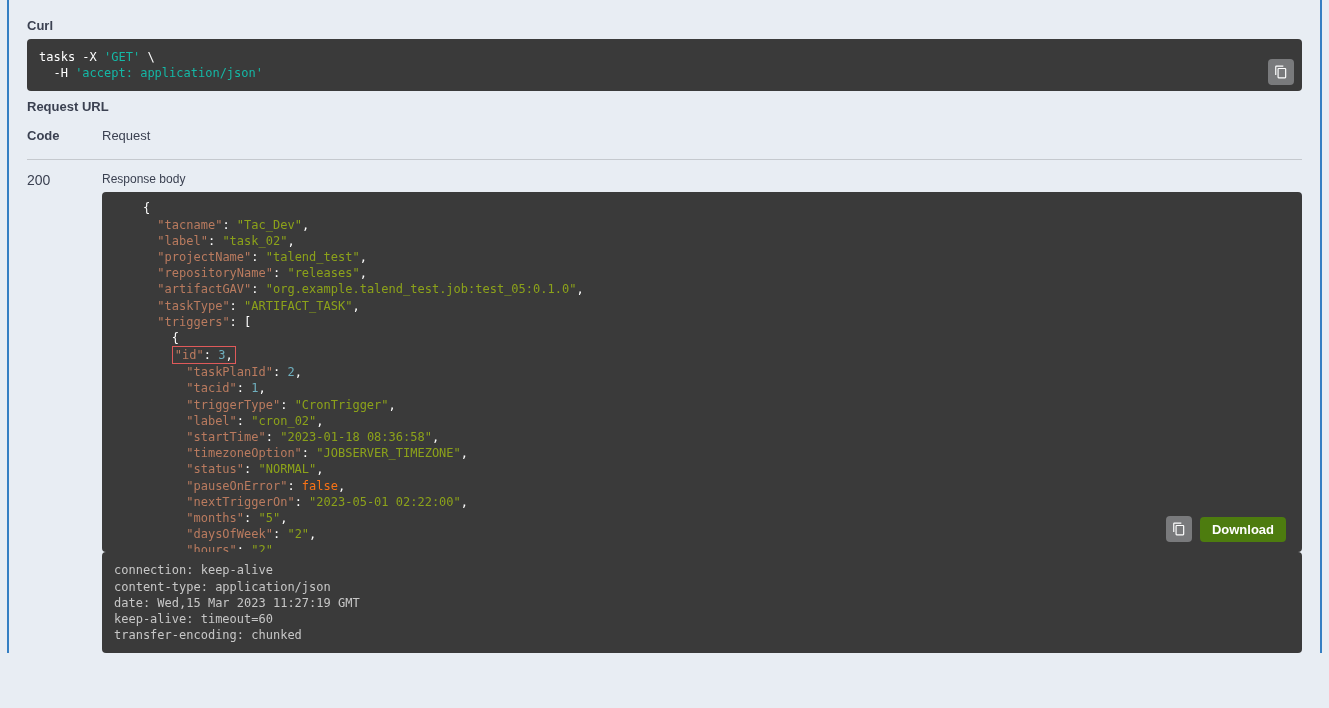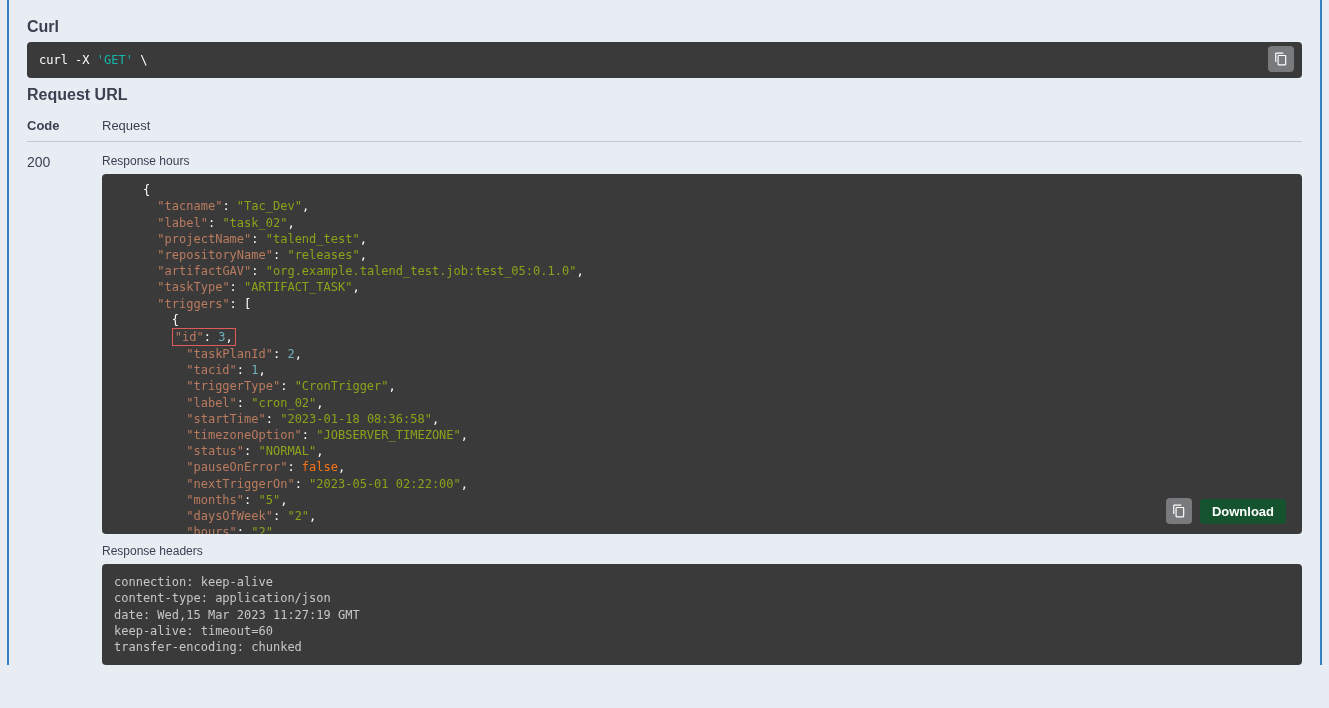--- a/index.html
+++ b/index.html
@@ -11,21 +11,21 @@
     padding: 0;
   }
   .outer {
     padding: 10px 18px 0 18px;
     border-left: 2px solid #357fc3;
     border-right: 2px solid #357fc3;
     margin: 0 7px;
     background: #e8edf3;
   }
   .section-label {
-    font-size: 16px;
+    font-size: 13px;
     font-weight: 700;
     color: #3b4151;
     margin: 8px 0 6px 0;
   }
   .dark-block {
     background: #3a3a3a;
     color: #fff;
     border-radius: 4px;
     padding: 10px 12px;
     position: relative;
@@ -36,21 +36,21 @@
   .url-block {
     font-weight: 700;
     font-size: 13px;
   }
   .curl-line .cmd { color: #fff; }
   .curl-line .flag { color: #fff; }
   .curl-line .str { color: #14b8a6; }
   .table-head {
     display: flex;
     border-bottom: 1px solid rgba(0,0,0,0.15);
-    padding: 8px 0 8px 0;
+    padding: 8px 0 16px 0;
     margin-top: 6px;
   }
   .col-code { width: 75px; font-weight: 700; font-size: 13px; }
   .col-details { font-size: 13px; }
   .row { display: flex; margin-top: 12px; }
   .row .col-code { font-weight: 400; font-size: 14px; }
   .row .col-details { flex: 1; }
   .sub-label {
     font-size: 12px;
     color: #3b4151;
@@ -98,21 +98,21 @@
     background: #797a7c;
     border-radius: 4px;
     display: flex;
     align-items: center;
     justify-content: center;
     cursor: pointer;
     border: none;
   }
   .icon-btn svg { width: 14px; height: 14px; fill: #fff; }
   .dl-btn {
-    background: #14532d;
+    background: #4d7c0f;
     color: #fff;
     font-weight: 700;
     padding: 5px 12px;
     border-radius: 4px;
     border: none;
     font-size: 13px;
     cursor: pointer;
   }
   .copy-top {
     position: absolute;
@@ -130,40 +130,41 @@
     white-space: pre;
   }
 </style>
 </head>
 <body>
 
 <div class="outer">
 
   <div class="section-label">Curl</div>
   <div class="dark-block">
-    <div class="curl-line"><span class="cmd">curl -X </span><span class="str">'GET'</span> \</div>
+    <div class="curl-line"><span class="cmd">tasks -X </span><span class="str">'GET'</span> \</div>
+    <div class="curl-line">&nbsp;&nbsp;<span class="flag">-H </span><span class="str">'accept: application/json'</span></div>
     <button class="icon-btn copy-top">
       <svg viewBox="0 0 24 24">
           <path d="M16 1H4a2 2 0 0 0-2 2v14h2V3h12V1zm3 4H8a2 2 0 0 0-2 2v14a2 2 0 0 0 2 2h11a2 2 0 0 0 2-2V7a2 2 0 0 0-2-2zm0 16H8V7h11v14z"></path>
         </svg>
     </button>
   </div>
 
   <div class="section-label">Request URL</div>
 
 
   <div class="table-head">
     <div class="col-code">Code</div>
     <div class="col-details">Request</div>
   </div>
 
   <div class="row">
     <div class="col-code">200</div>
     <div class="col-details">
-      <div class="sub-label">Response hours</div>
+      <div class="sub-label">Response body</div>
       <div class="response-body">
         <div class="response-scroll" id="json-container">    <span class="p">{</span>
       <span class="k">"tacname"</span><span class="p">: </span><span class="s">"Tac_Dev"</span><span class="p">,</span>
       <span class="k">"label"</span><span class="p">: </span><span class="s">"task_02"</span><span class="p">,</span>
       <span class="k">"projectName"</span><span class="p">: </span><span class="s">"talend_test"</span><span class="p">,</span>
       <span class="k">"repositoryName"</span><span class="p">: </span><span class="s">"releases"</span><span class="p">,</span>
       <span class="k">"artifactGAV"</span><span class="p">: </span><span class="s">"org.example.talend_test.job:test_05:0.1.0"</span><span class="p">,</span>
       <span class="k">"taskType"</span><span class="p">: </span><span class="s">"ARTIFACT_TASK"</span><span class="p">,</span>
       <span class="k">"triggers"</span><span class="p">: [</span>
         <span class="p">{</span>
@@ -190,21 +191,20 @@
         <div class="btns">
           <button class="icon-btn">
             <svg viewBox="0 0 24 24">
                 <path d="M16 1H4a2 2 0 0 0-2 2v14h2V3h12V1zm3 4H8a2 2 0 0 0-2 2v14a2 2 0 0 0 2 2h11a2 2 0 0 0 2-2V7a2 2 0 0 0-2-2zm0 16H8V7h11v14z"></path>
               </svg>
           </button>
           <button class="dl-btn">Download</button>
         </div>
       </div>
 
-      <div class="sub-label" style="margin-top:10px">Response headers</div>
       <div class="headers-block">connection: keep-alive
 content-type: application/json
 date: Wed,15 Mar 2023 11:27:19 GMT
 keep-alive: timeout=60
 transfer-encoding: chunked</div>
     </div>
   </div>
 
 </div>
 

